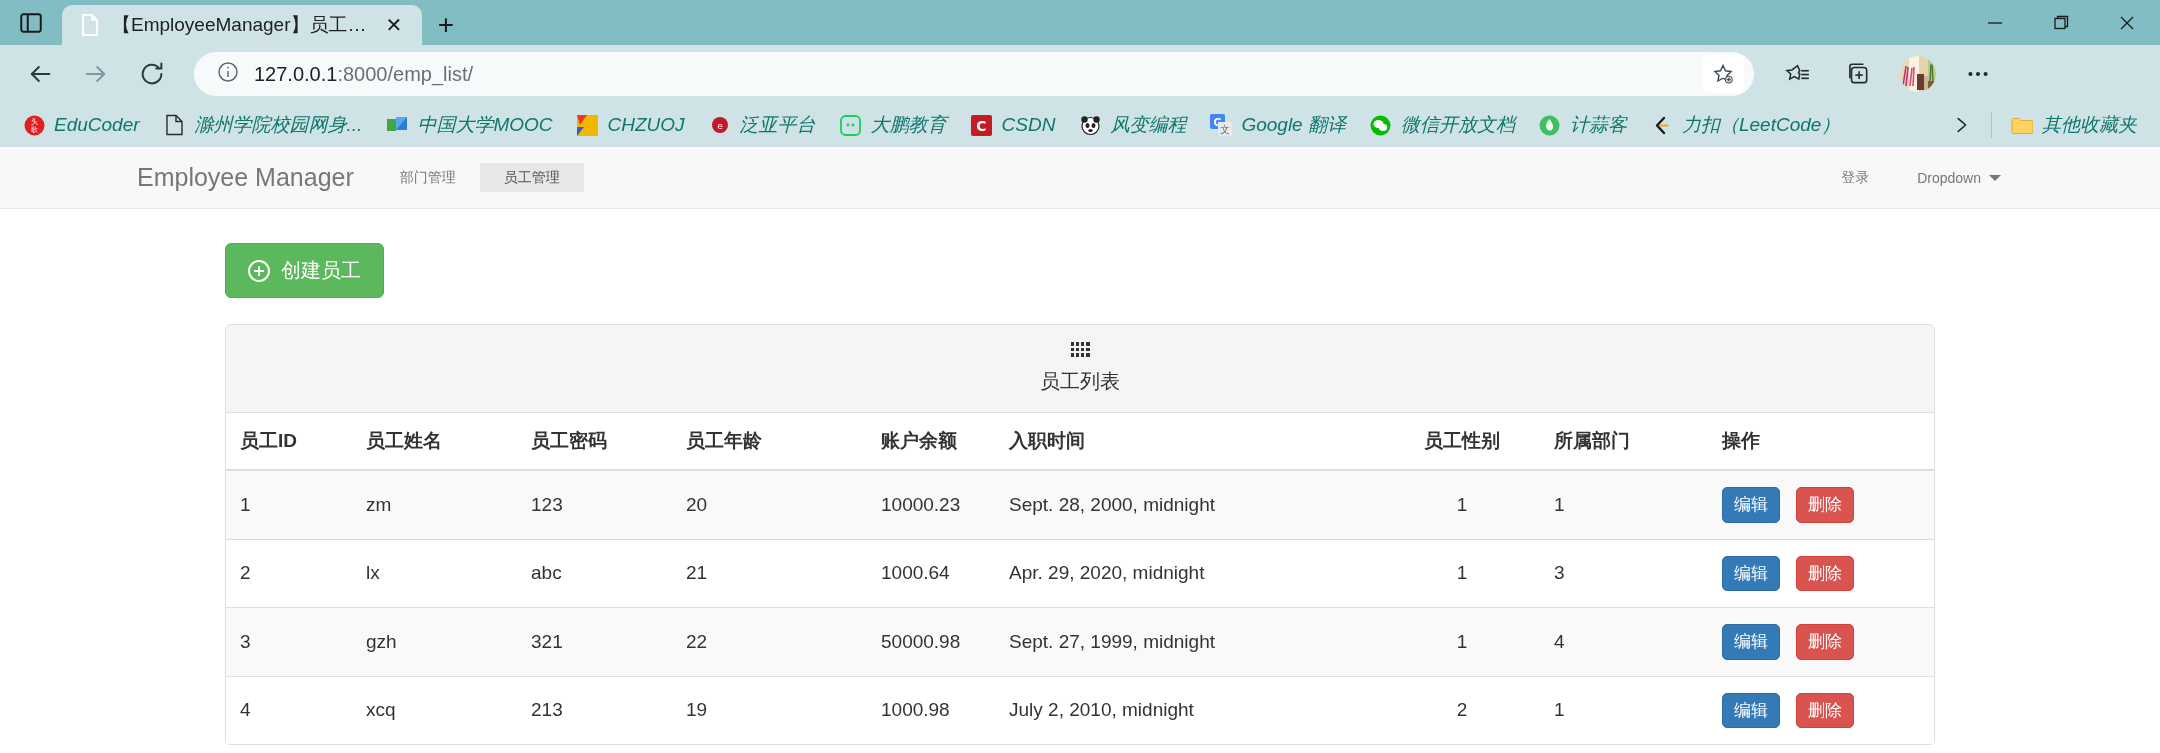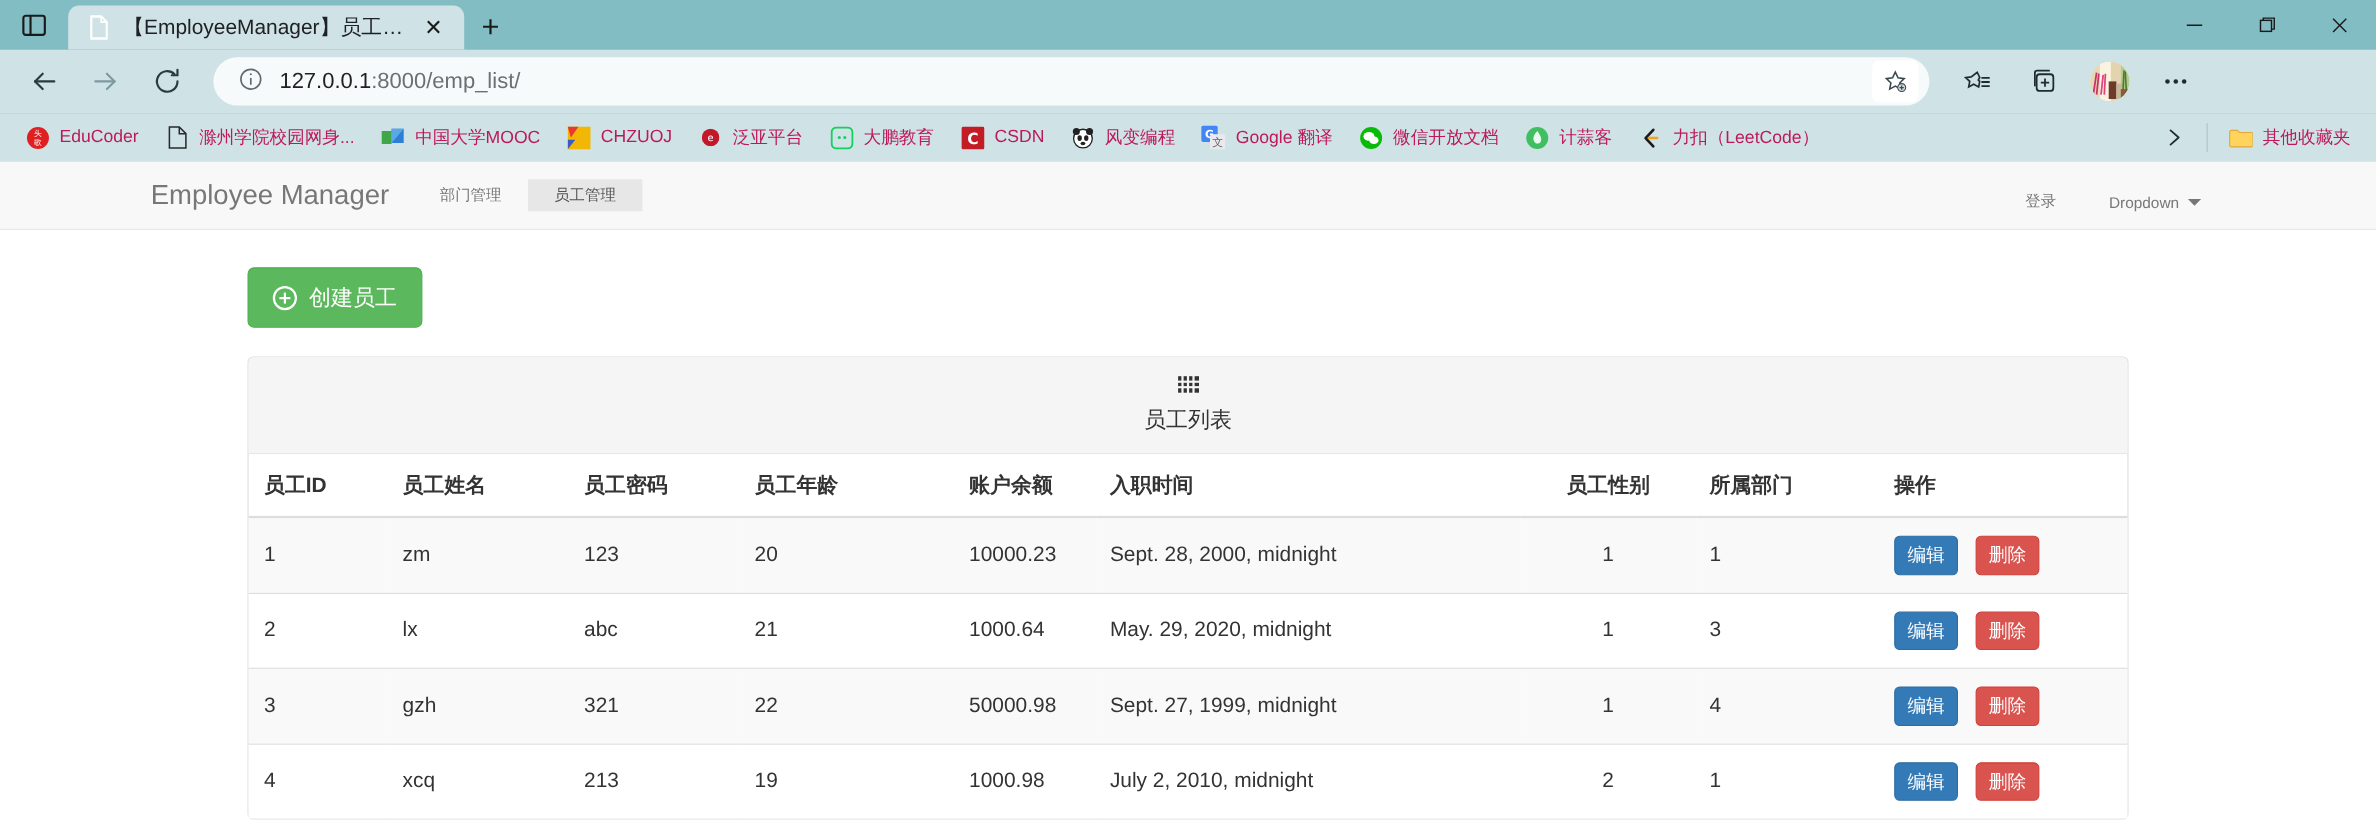--- a/index.html
+++ b/index.html
@@ -81,21 +81,21 @@
   
   .bookmarks {
     height:44px; background:#cfe3e6; display:flex; align-items:center;
     padding:0 12px; gap:2px; font-size:19px; color:#1f2328;
   }
   .bm {
     display:flex;align-items:center;gap:9px;padding:5px 11px;border-radius:5px;
     cursor:pointer;white-space:nowrap;
   }
   .bm-ico { width:22px;height:22px;flex:0 0 auto;display:flex;align-items:center;justify-content:center; }
-  .bm-label { font-size:16px; color:#be185d; }
+  .bm-label { font-size:19px; color:#0f766e;font-style:italic; }
   .bm-overflow {
     margin-left:auto;display:flex;align-items:center;gap:0px;
   }
   .bm-chev { width:44px;height:34px;display:flex;align-items:center;justify-content:center;cursor:pointer;}
   .bm-sep { width:1px;height:26px;background:#a9c3c7;margin:0 8px; }
 
   
   .page { background:#ffffff; height:calc(753px - 45px - 58px - 44px); overflow:hidden; }
 
   .navbar {
@@ -105,21 +105,21 @@
   .nav-inner { width:1890px; margin:16px auto; display:flex; align-items:stretch; }
   .brand {
     display:flex;align-items:center;padding:0 22px 0 2px;font-size:25px;color:#777777;
     cursor:pointer; font-weight:400;
   }
   .nav-link {
     display:flex;align-items:center;padding:0 24px;font-size:14px;color:#777777;
     cursor:pointer;
   }
   .nav-link.active { background:#e7e7e7; color:#555555; }
-  .nav-right { margin-left:auto; display:flex; align-items:flex-end; }
+  .nav-right { margin-left:auto; display:flex; align-items:center; }
   .caret {
     display:inline-block; width:0;height:0;margin-left:8px;
     border-left:6px solid transparent;border-right:6px solid transparent;
     border-top:6px solid #777777; vertical-align:middle;
   }
 
   .container { width:1710px; margin:0 auto; padding-top:34px; }
 
   .btn-create {
     display:inline-flex;align-items:center;gap:11px;
@@ -549,21 +549,21 @@
               <span class="btn-sm btn-edit">编辑</span><span class="btn-sm btn-del">删除</span>
             </td>
           </tr>
 
           <tr>
             <td class="c0">2</td>
             <td class="c1">lx</td>
             <td class="c2">abc</td>
             <td class="c3">21</td>
             <td class="c4">1000.64</td>
-            <td class="c5">May. 29, 2020, midnight</td>
+            <td class="c5">Apr. 29, 2020, midnight</td>
             <td class="c6">1</td>
             <td class="c7">3</td>
             <td class="c8">
               <span class="btn-sm btn-edit">编辑</span><span class="btn-sm btn-del">删除</span>
             </td>
           </tr>
 
           <tr>
             <td class="c0">3</td>
             <td class="c1">gzh</td>

